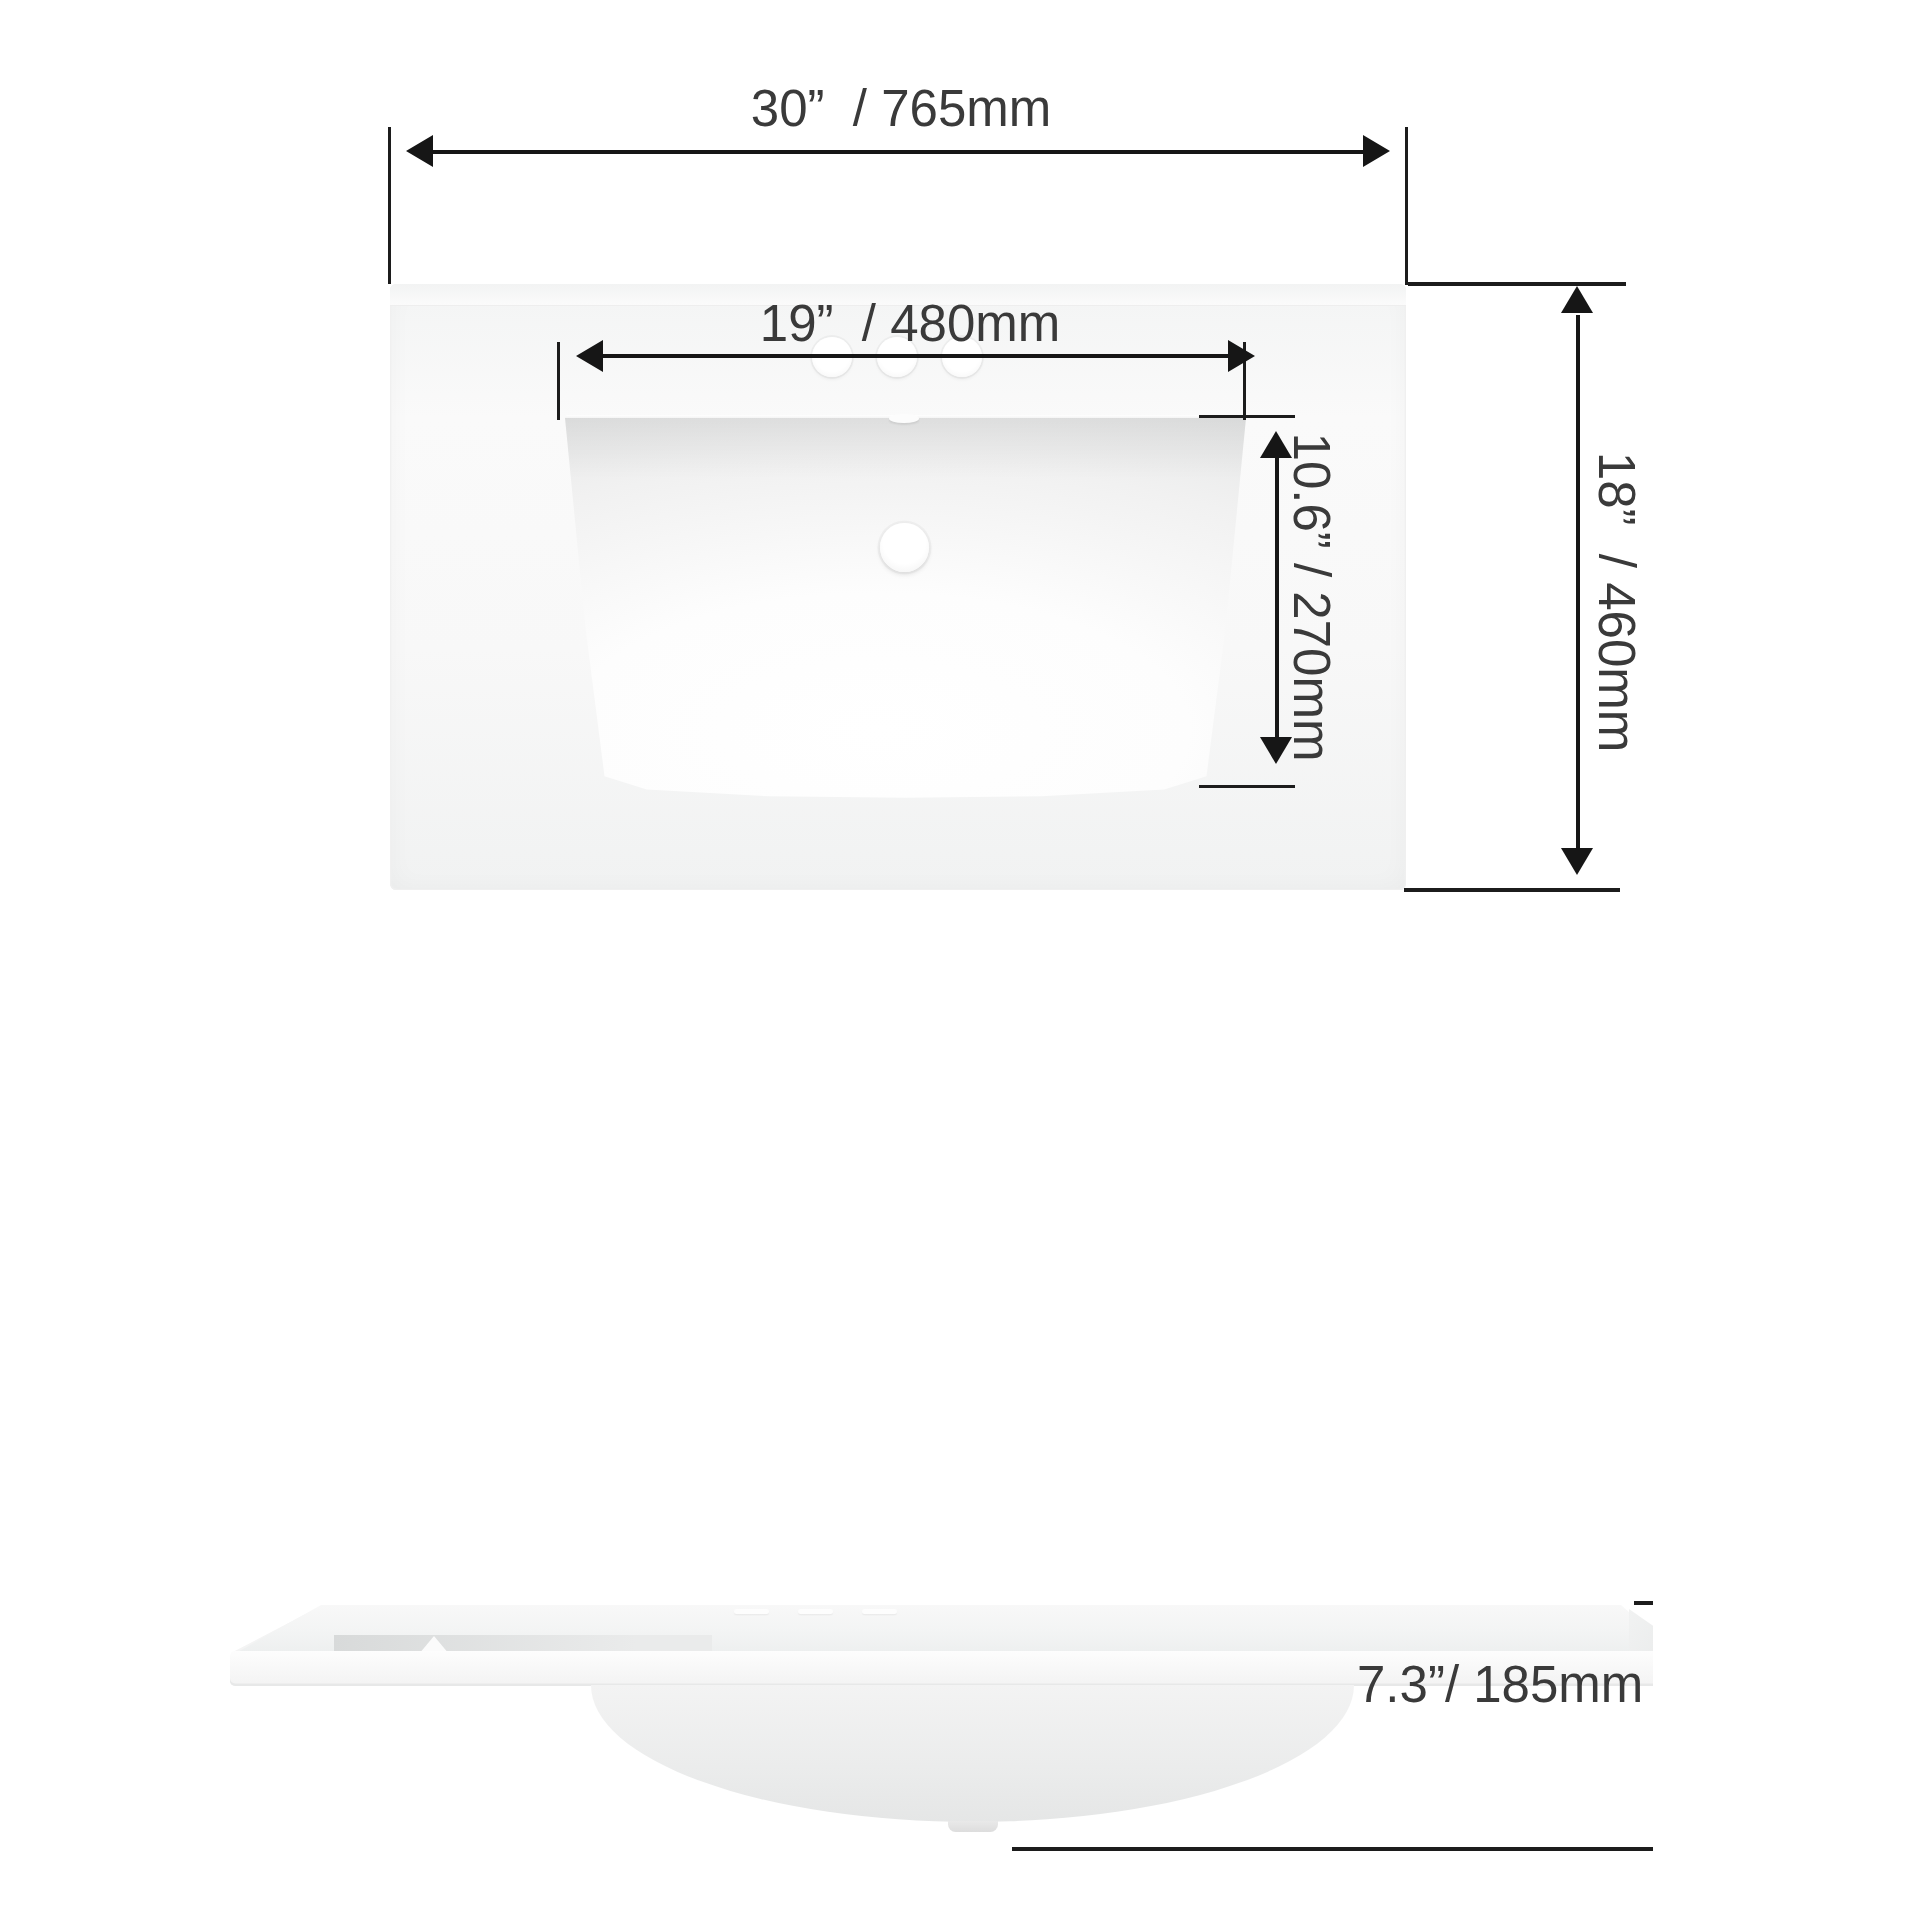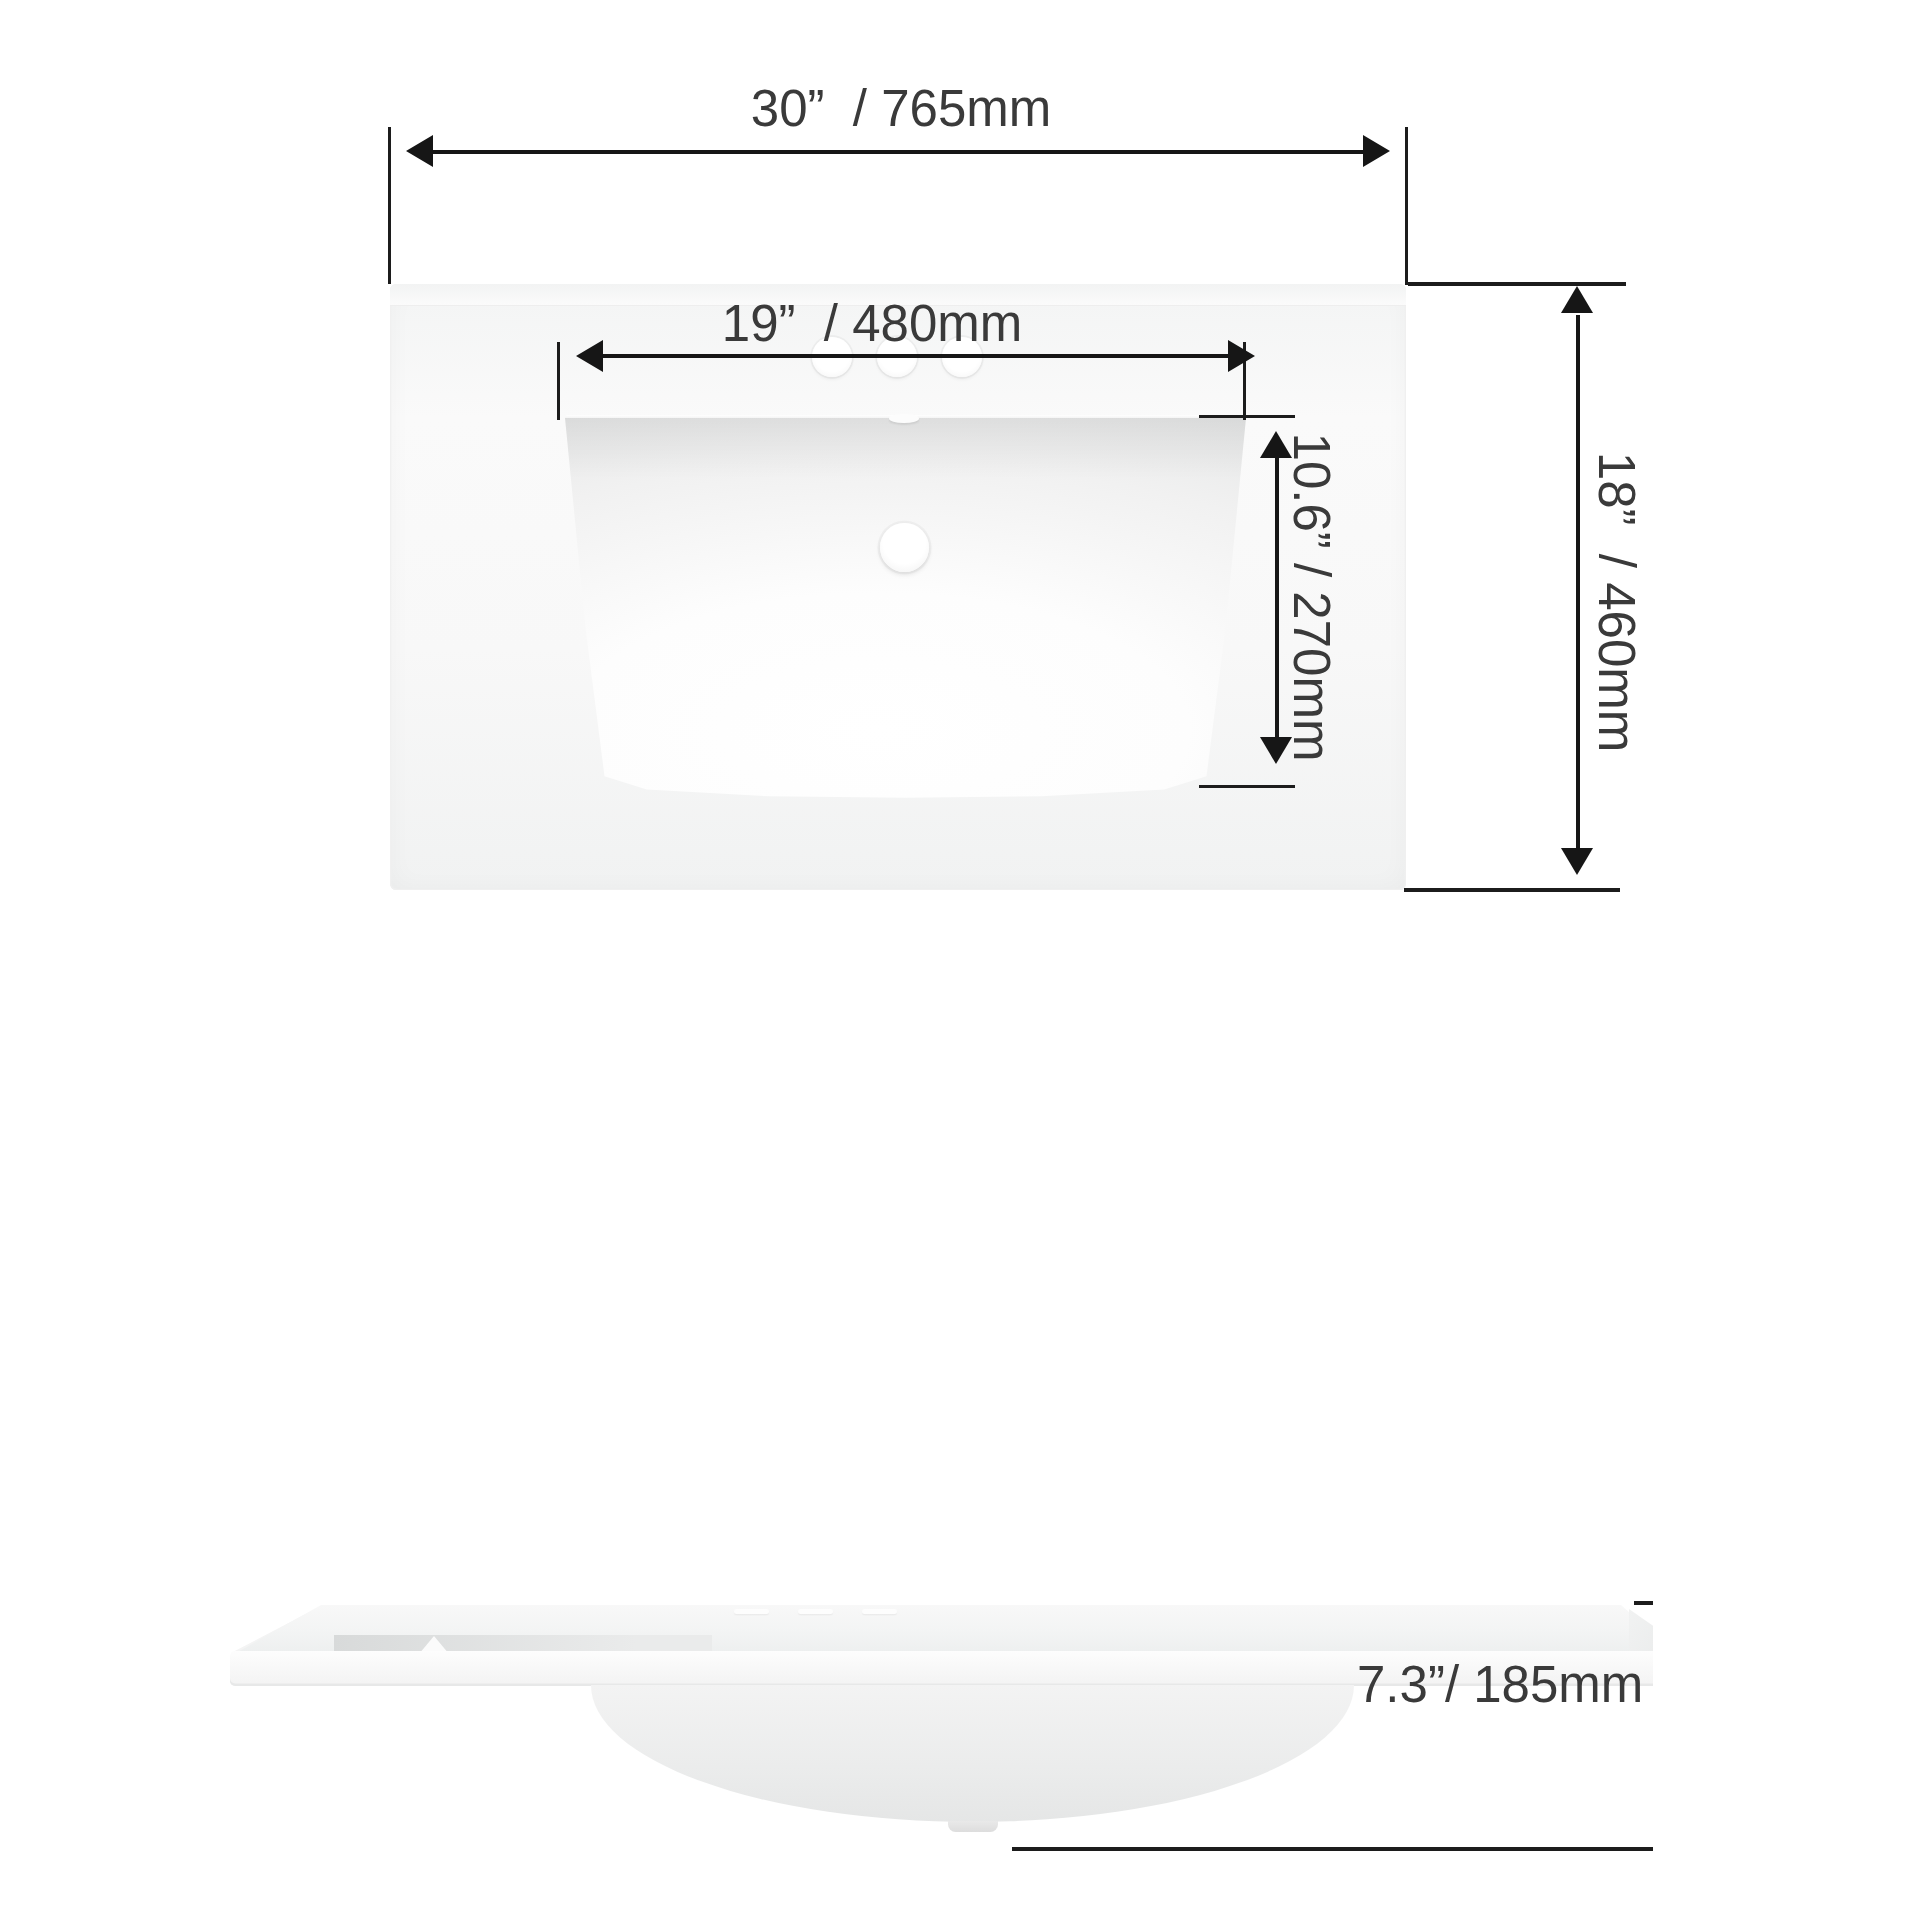--- a/index.html
+++ b/index.html
@@ -85,21 +85,21 @@
     <div>
       <div class="dim-label center" style="left:580px;top:82px;width:642px;">30”  / 765mm</div>
       <div class="vline extline" style="left:388px;top:127px;width:3.2px;height:157px;"></div>
       <div class="vline extline" style="left:1405px;top:127px;width:3.2px;height:158px;"></div>
       <div class="hline" style="left:431px;top:150px;width:932px;height:3.9px;"></div>
       <div class="ah pt-left" style="left:406px;top:135px;"></div>
       <div class="ah pt-right" style="left:1363px;top:135px;"></div>
     </div>
 
     <div>
-      <div class="dim-label center" style="left:551px;top:297px;width:642px;">19”  / 480mm</div>
+      <div class="dim-label center" style="left:589px;top:297px;width:642px;">19”  / 480mm</div>
       <div class="vline extline" style="left:557px;top:342px;width:3.2px;height:78px;"></div>
       <div class="vline extline" style="left:1243px;top:342px;width:3.2px;height:78px;"></div>
       <div class="hline" style="left:600px;top:354px;width:629px;height:3.9px;"></div>
       <div class="ah pt-left" style="left:576px;top:340px;"></div>
       <div class="ah pt-right" style="left:1228px;top:340px;"></div>
     </div>
 
     <div>
       <div class="dim-label rot90" style="left:1131px;top:570px;width:360px;">10.6” / 270mm</div>
       <div class="hline extline" style="left:1199px;top:415px;width:96px;height:3.2px;"></div>

